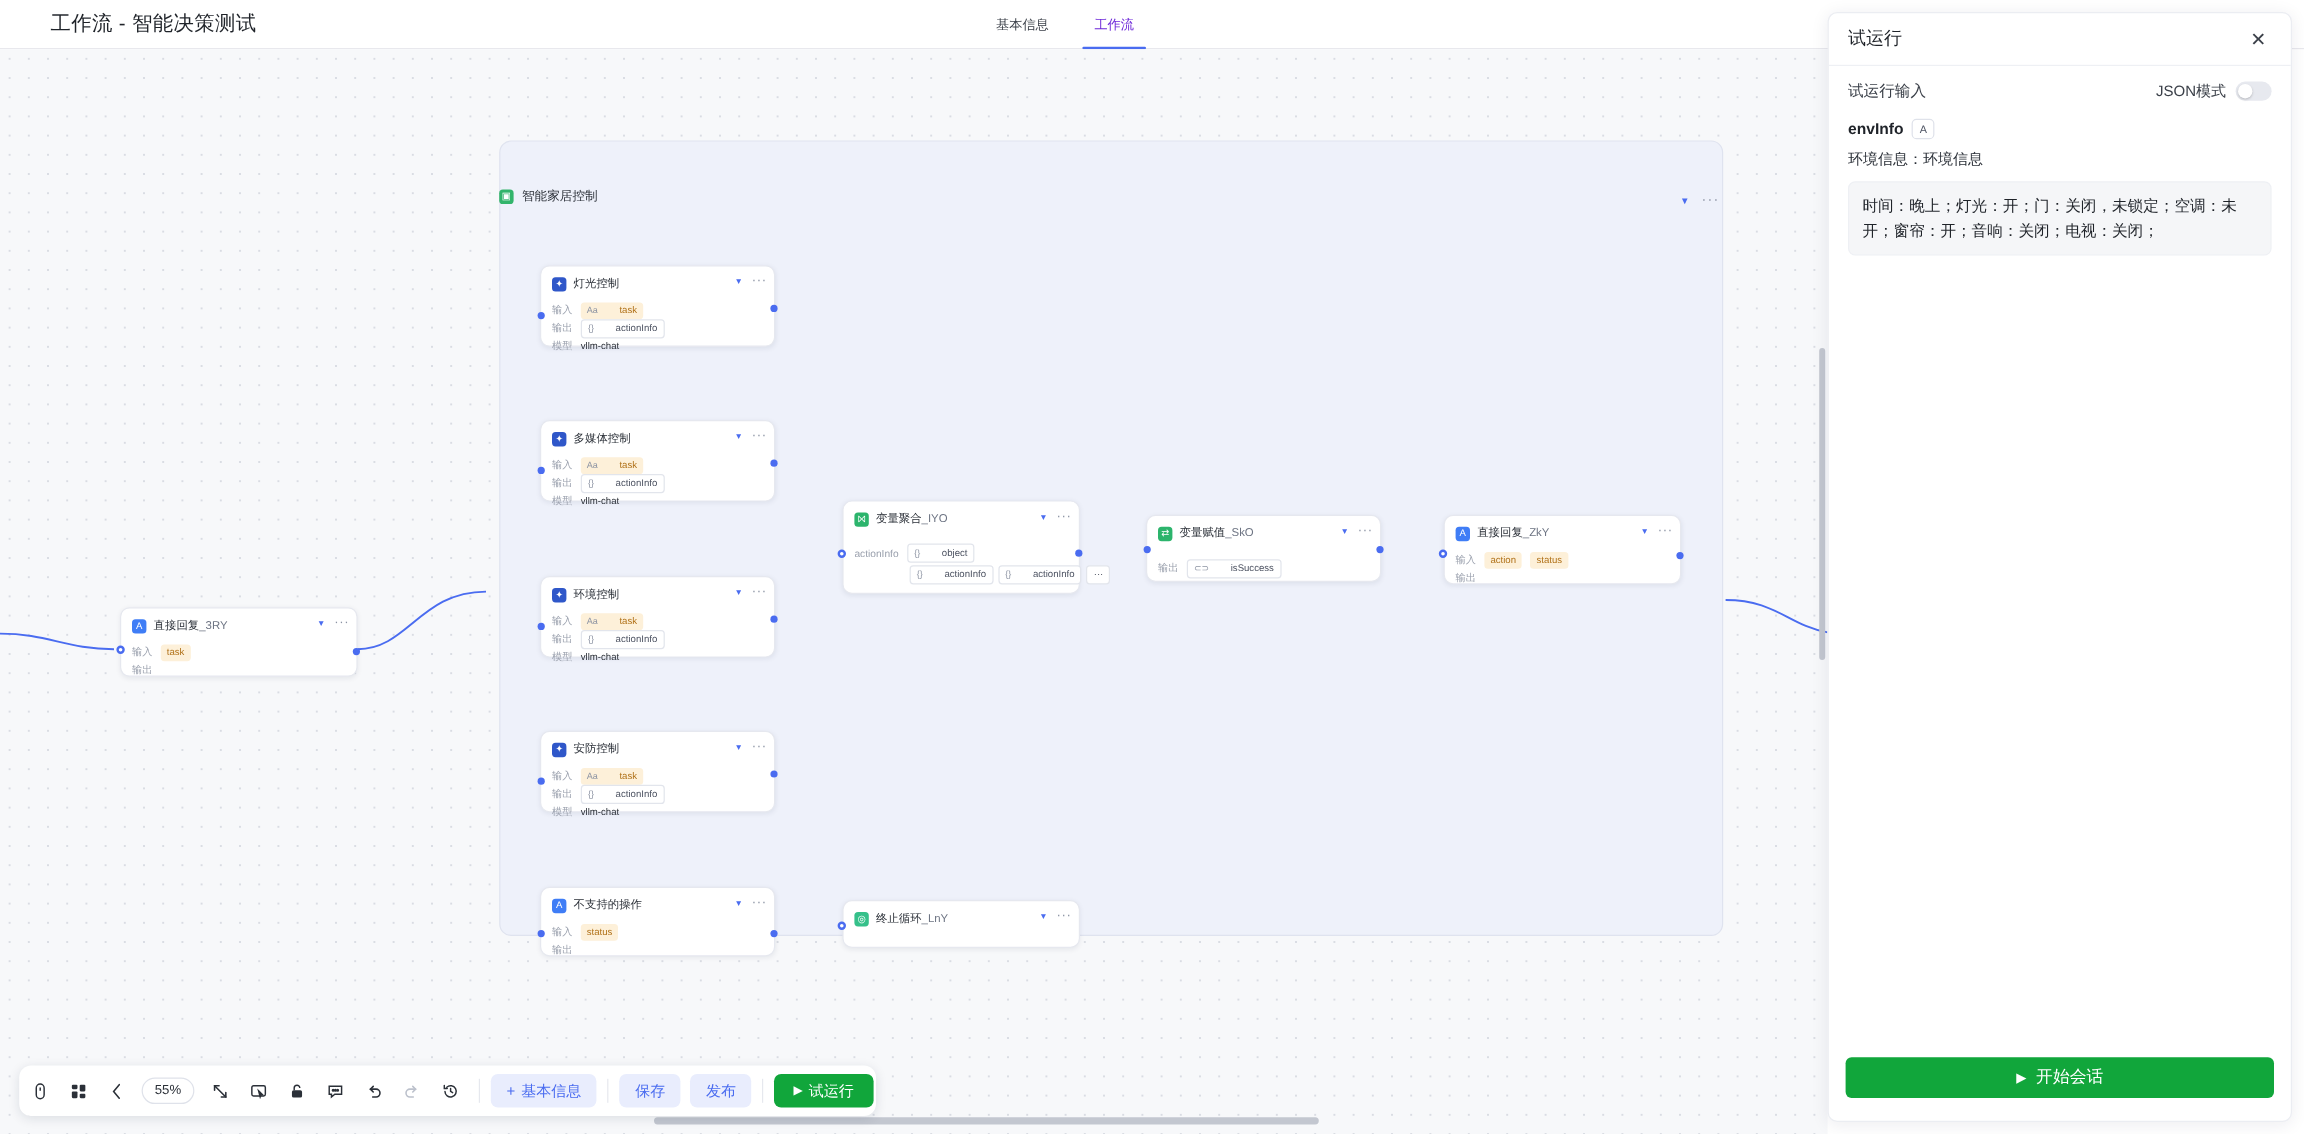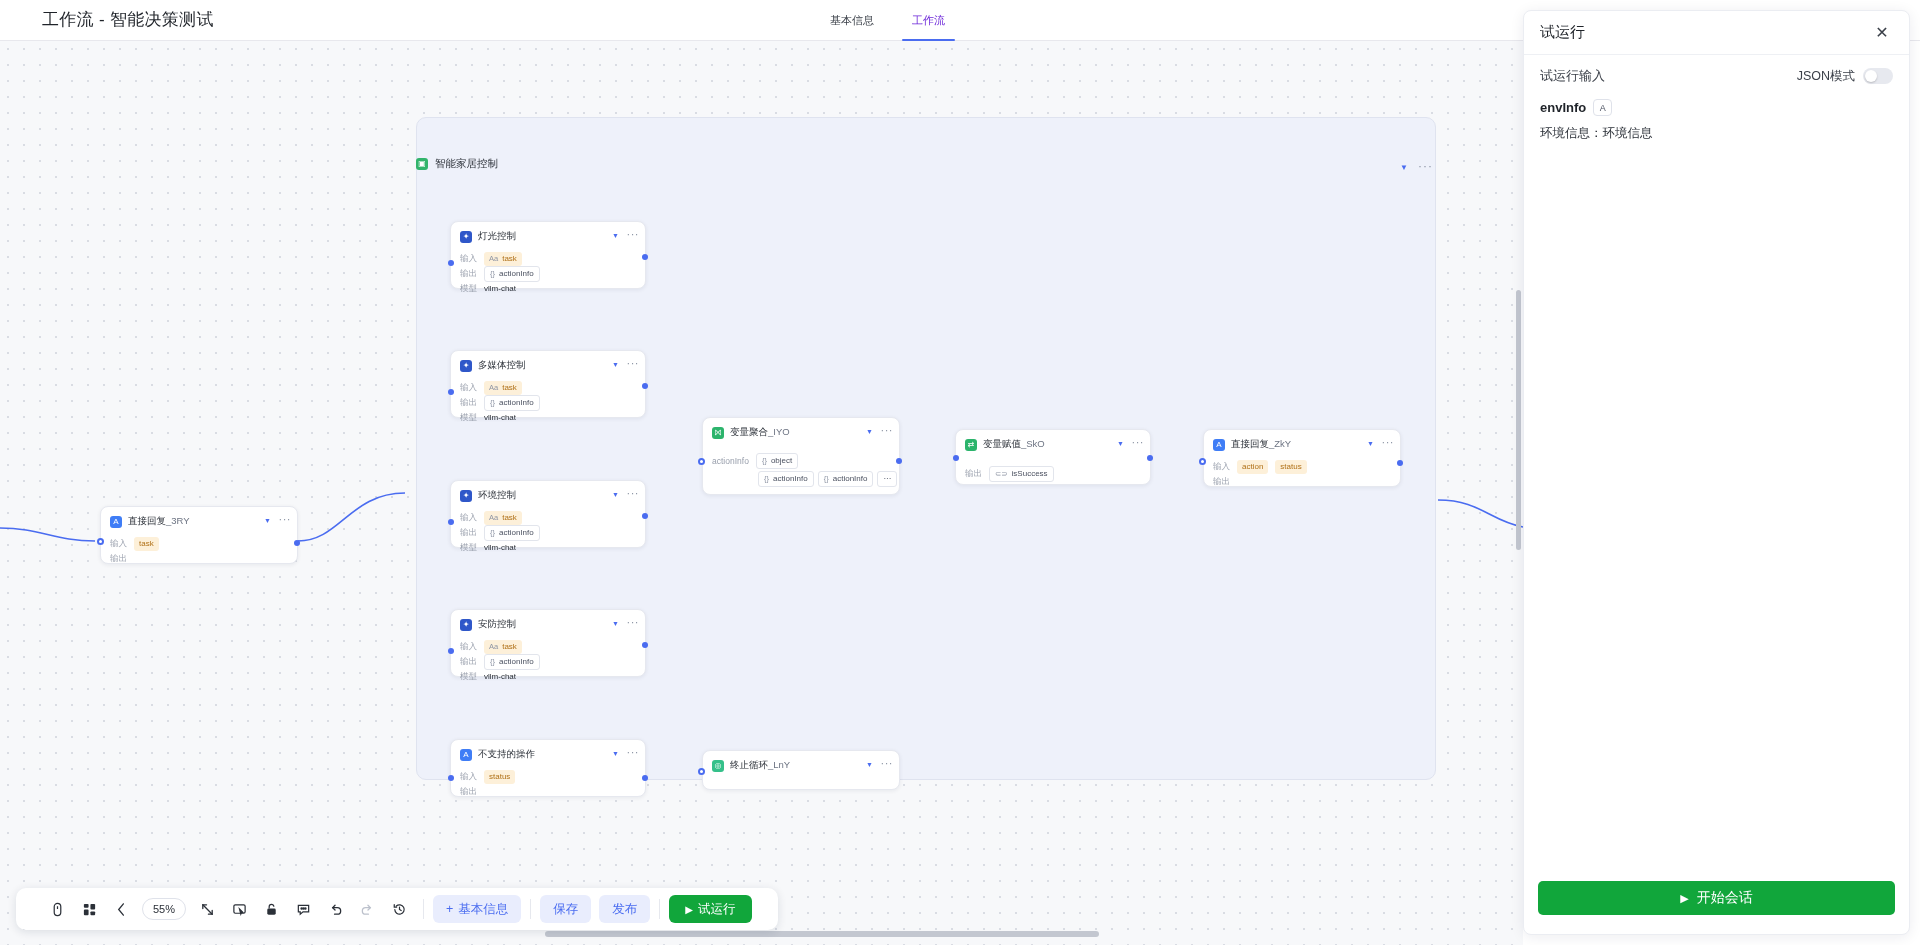--- a/index.html
+++ b/index.html
@@ -82,39 +82,39 @@
   .ntitle { font-size: 9.5px; color: #2b3038; white-space: nowrap; }
   .ntitle .suffix { color: #6d7483; }
   .nhead-caret { position: absolute; right: 26px; top: 10px; font-size: 7px; color: #4a6cf0; }
   .nhead-dots  { position: absolute; right: 6px;  top: 6px;  font-size: 11px; color: #8b93a3; letter-spacing: .5px; }
 
   .node-body { padding: 2px 9px 9px 9px; }
   .nrow { display: flex; align-items: center; gap: 7px; height: 15px; }
   .nlabel { font-size: 8.5px; color: #9aa0ad; flex: 0 0 auto; }
   .chip {
     font-size: 8px; padding: 1px 5px; border-radius: 3px; line-height: 12px;
-    display: inline-flex; align-items: flex-end; gap: 4px; white-space: nowrap;
+    display: inline-flex; align-items: flex-end; gap: 18px; white-space: nowrap;
   }
   .chip.orange { background: #fdf0d9; color: #b07118; }
   .chip.box    { background: #ffffff; border: 1px solid #e2e5ec; color: #4b5160; }
   .chip.plain  { background: transparent; color: #2b3038; padding-left: 0; }
   .chip .pre { color: #8e95a4; font-size: 7.5px; }
 
   .port {
     position: absolute; width: 6px; height: 6px; border-radius: 50%;
     background: #4a6cf0;
   }
   .port.hollow { background:#fff; border: 2px solid #4a6cf0; width: 7px; height: 7px;}
 
   
   .toolbar {
     position: absolute; left: 16px; top: 888px; height: 42px;
     background: #ffffff; border-radius: 10px;
     box-shadow: 0 2px 10px rgba(20,30,60,.12);
-    display: flex; align-items: center; padding: 0 26px; gap: 2px;
+    display: flex; align-items: center; padding: 0 2px; gap: 2px;
   }
   .tbtn {
     width: 30px; height: 30px; display: flex; align-items: center;
     justify-content: center; border-radius: 6px; cursor: pointer;
     color: #2b3038;
   }
   .zoomval {
     min-width: 44px; height: 22px; border: 1px solid #dfe2ea; border-radius: 11px;
     display: flex; align-items: center; justify-content: center;
     font-size: 11px; color: #2b3038; margin: 0 4px; cursor: pointer;
@@ -585,20 +585,21 @@
         <span class="json-label">JSON模式</span>
         <span class="toggle">
             <span class="knob"></span>
           </span>
       </div>
       <div class="field-row">
         <span class="field-name">envInfo</span>
         <span class="type-badge">A</span>
       </div>
       <div class="hint">环境信息：环境信息</div>
+      <div class="textarea-box">时间：晚上；灯光：开；门：关闭，未锁定；空调：未开；窗帘：开；音响：关闭；电视：关闭；</div>
     </div>
     <div class="panel-foot">
       <div class="start-btn">
         <span style="font-size:11px">▶</span>
         <span>开始会话</span>
       </div>
     </div>
   </div>
 
 </div>

